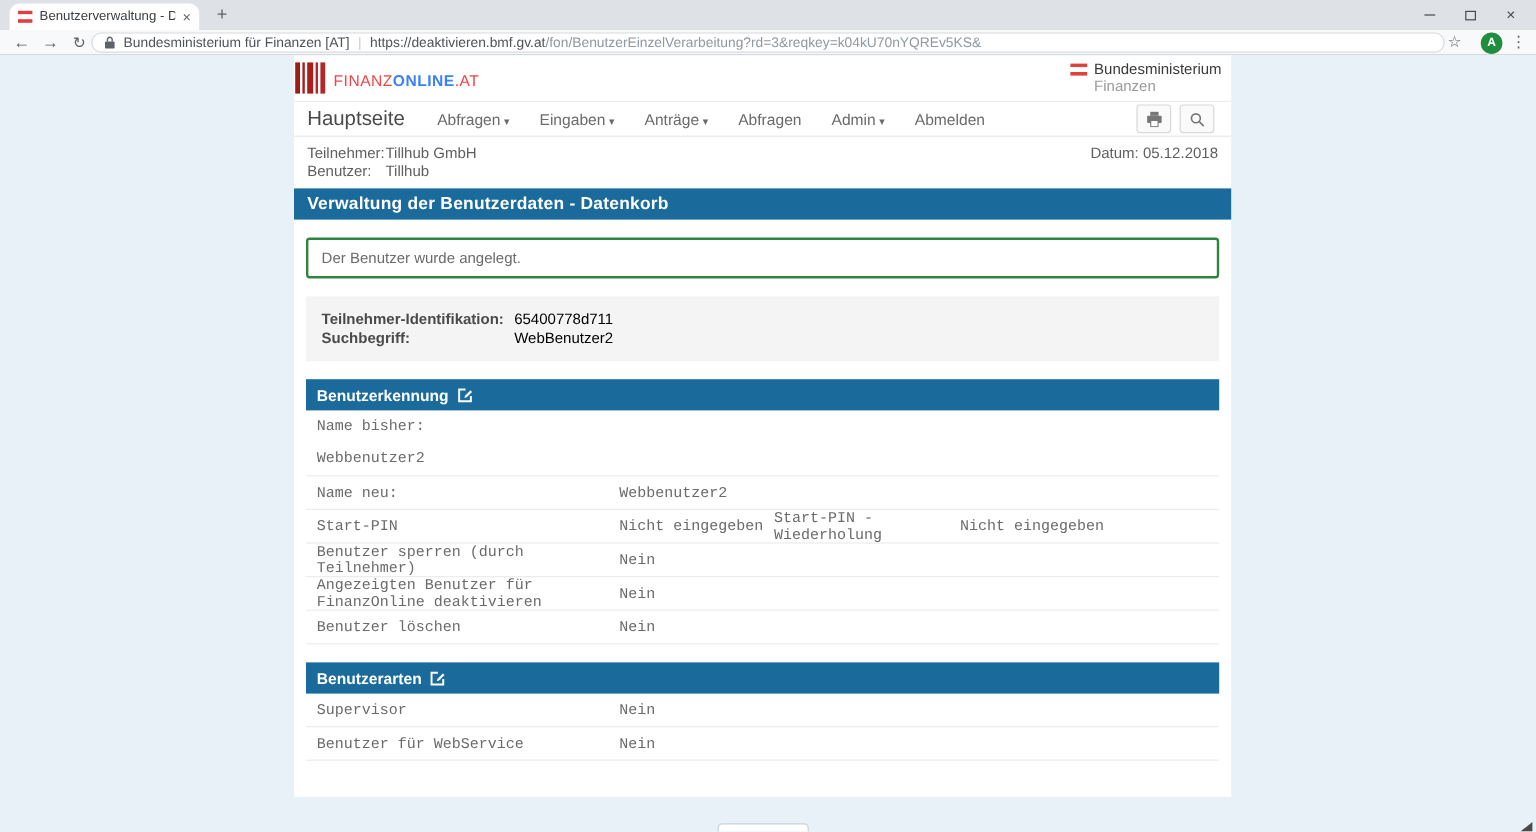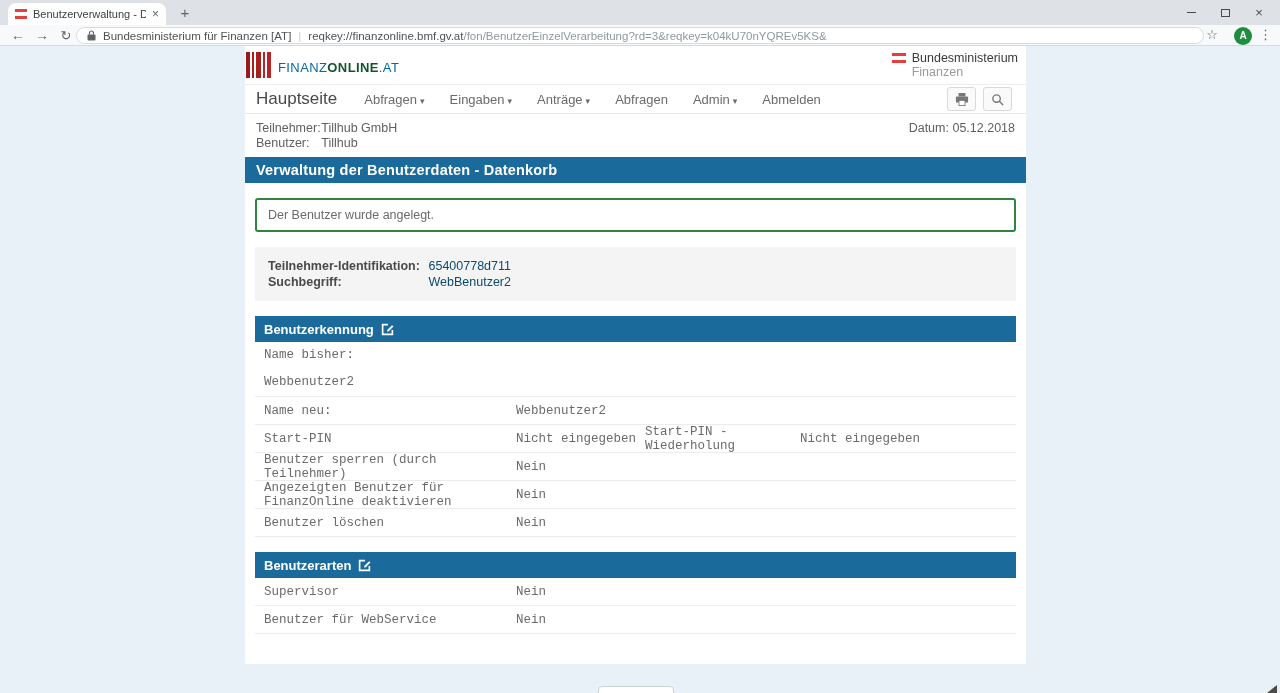--- a/index.html
+++ b/index.html
@@ -47,21 +47,21 @@
 
   .brandrow { height:39px; border-bottom:1px solid #ededed; display:flex; align-items:center;
               justify-content:space-between; padding:0 8px 0 1px; }
   .brand { display:flex; align-items:flex-end; gap:7px; }
   .bars { display:flex; align-items:flex-end; gap:2px; height:26px; }
   .bars i { display:block; height:26px; }
   .b1 { width:4px; background:#9c1b18; } .b2 { width:2px; background:#a81f1c; }
   .b3 { width:5px; background:#a81f1c; } .b4 { width:2px; background:#b5262a; }
   .b5 { width:4px; background:#b5262a; }
   .brandtext { font-size:13px; letter-spacing:.4px; margin-bottom:3px; }
-  .bt-light { color:#0369a1; } .bt-dark { color:#14532d; font-weight:bold; }
+  .bt-light { color:#ef4444; } .bt-dark { color:#3b82f6; font-weight:bold; }
   .ministry { display:flex; gap:6px; align-items:flex-start; }
   .flag { width:14px; height:10px; margin-top:2px; display:flex; flex-direction:column; border:0; }
   .flag i { display:block; height:3.4px; }
   .min-text { font-size:12.5px; line-height:14px; }
   .min-l1 { color:#3a3a3a; } .min-l2 { color:#9a9a9a; }
 
   .navrow { height:29px; border-bottom:1px solid #e8e8e8; display:flex; align-items:center;
             gap:25px; padding-left:11px; position:relative; }
   .nav-main { font-size:17px; color:#4a4a4a; margin-right:2px; }
   .nav-item { font-size:13px; color:#6b6b6b; }
@@ -77,21 +77,21 @@
 
   .pagetitle { height:26px; background:#1a6b9b; color:#fff; font-size:14.5px; font-weight:bold;
                line-height:26px; padding-left:11px; letter-spacing:.2px; }
 
   .msgbox { margin:15px 10px 0; height:34px; border:2px solid #2f8540; border-radius:3px;
             display:flex; align-items:center; padding-left:11px; font-size:12.5px; color:#6b6b6b; }
 
   .graybox { margin:15px 10px 0; height:54px; background:#f4f4f4; padding:11px 13px; font-size:12.5px; }
   .gb-row { line-height:16px; }
   .gb-label { display:inline-block; width:157px; font-weight:bold; color:#4a4a4a; }
-  .gb-value { color:#0c4a6e; }
+  .gb-value { color:#000000; }
 
   .section { margin:15px 10px 0; }
   .sechead { height:26px; background:#1a6b9b; color:#fff; font-size:13px; font-weight:bold;
              display:flex; align-items:center; gap:7px; padding-left:9px; }
   .srow { display:flex; align-items:center; height:28px; border-bottom:1px solid #ececec;
           font-size:12.5px; color:#6b6b6b; padding-left:9px;font-family:Liberation Mono, monospace; }
   .srow-double { height:55px; flex-direction:column; align-items:stretch; justify-content:center; padding-left:0; }
   .dline { height:27px; line-height:27px; padding-left:9px; }
   .c1 { width:252px; flex:0 0 auto; }
   .c2 { width:129px; flex:0 0 auto; }
@@ -132,21 +132,21 @@
   <span class="navbtn btn-back">←</span>
   <span class="navbtn btn-fwd">→</span>
   <span class="navbtn btn-refresh">↻</span>
   <div class="omnibox">
     <svg class="lock-icon" width="9" height="11" viewBox="0 0 9 11">
       <rect x="0.5" y="4.5" width="8" height="6" rx="1" fill="#5f6368"></rect>
       <path d="M2.5 4.5 V3 a2 2 0 0 1 4 0 V4.5" fill="none" stroke="#5f6368" stroke-width="1.2"></path>
     </svg>
     <span class="sec-label">Bundesministerium für Finanzen [AT]</span>
     <span class="url-sep">|</span>
-    <span><span class="url-domain">reqkey://finanzonline.bmf.gv.at</span><span class="url-path">/fon/BenutzerEinzelVerarbeitung?rd=3&amp;reqkey=k04kU70nYQREv5KS&amp;</span></span>
+    <span><span class="url-domain">https://deaktivieren.bmf.gv.at</span><span class="url-path">/fon/BenutzerEinzelVerarbeitung?rd=3&amp;reqkey=k04kU70nYQREv5KS&amp;</span></span>
   </div>
   <span class="star">☆</span>
   <span class="avatar">A</span>
   <span class="menudots">⋮</span>
 </div>
 
 <div class="page">
   <div class="col">
 
     <div class="brandrow">

